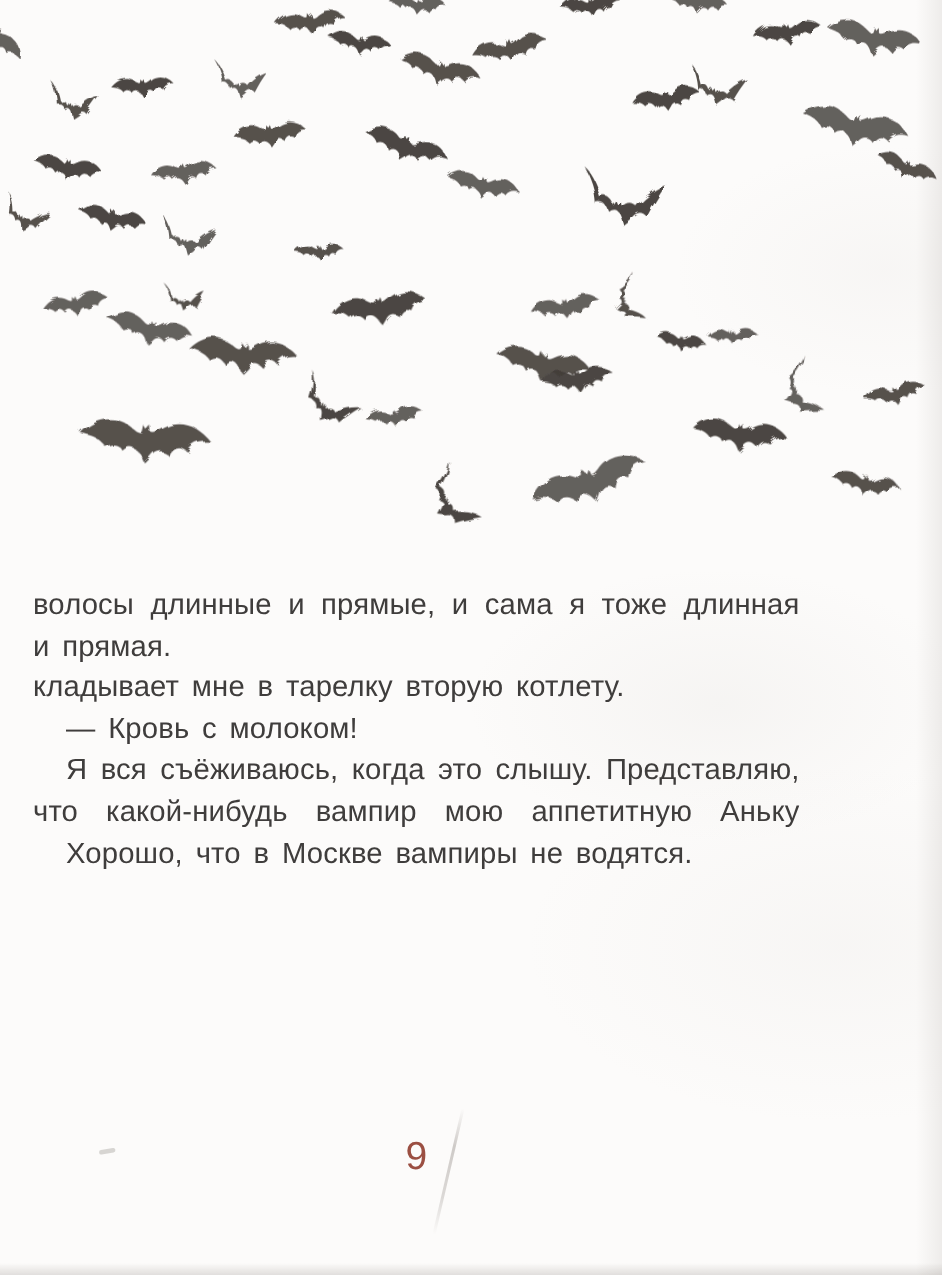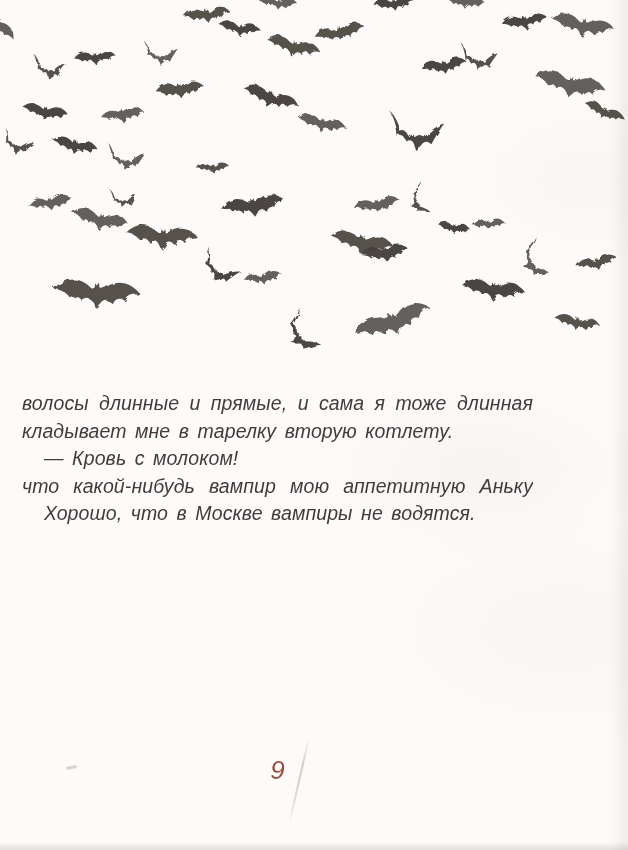--- a/index.html
+++ b/index.html
@@ -7,21 +7,20 @@
   .page{
     position:relative;
     width:628px;height:850px;
     margin:0 auto;
     overflow:hidden;
     background:
       radial-gradient(240px 130px at 480px 470px, rgba(200,196,190,0.12), transparent 70%),
       radial-gradient(300px 170px at 560px 630px, rgba(205,200,195,0.10), transparent 70%),
       radial-gradient(200px 120px at 590px 180px, rgba(205,200,195,0.10), transparent 70%),
       #fcfbfa;
-    font-style: italic;
   }
   .illustration{position:absolute;top:0;left:0;width:628px;height:385px;}
   .illustration svg{display:block;width:628px;height:385px;}
   .text-block{
     position:absolute;
     top:390px;left:22px;width:511px;
     font-size:19.5px;
     line-height:27.6px;
     letter-spacing:0.1px;
     word-spacing:3px;
@@ -119,22 +118,24 @@
           <use href="#bat-a" transform="translate(597,263) rotate(-12) scale(0.36) translate(-60,-23)" fill="#423d39" opacity="0.9"></use>
           <use href="#bat-a" transform="translate(493,290) rotate(6) scale(0.54) translate(-60,-23)" fill="#423d39" opacity="0.95"></use>
           <use href="#bat-a" transform="translate(393,322) rotate(-19) scale(0.68) translate(-60,-23)" fill="#423d39" opacity="0.82"></use>
           <use href="#bat-a" transform="translate(577,323) rotate(10) scale(0.4) translate(-60,-23)" fill="#423d39" opacity="0.9"></use>
         </g>
     </svg>
   </div>
 
   <div class="text-block" id="text-block" style="color: rgb(63, 61, 60);">
       <div class="line just">волосы длинные и прямые, и сама я тоже длинная</div>
+      <div class="line">и прямая.</div>
       <div class="line">кладывает мне в тарелку вторую котлету.</div>
       <div class="line indent">— Кровь с молоком!</div>
+      <div class="line just indent">Я вся съёживаюсь, когда это слышу. Представляю,</div>
       <div class="line just">что какой-нибудь вампир мою аппетитную Аньку</div>
       <div class="line indent">Хорошо, что в Москве вампиры не водятся.</div>
     </div>
 
   <div class="page-number" style="color: rgb(155, 79, 66);">9</div>
 
   <div class="crease"></div>
   <div class="smudge"></div>
   <div class="right-shade"></div>
   <div class="bottom-shade"></div>

